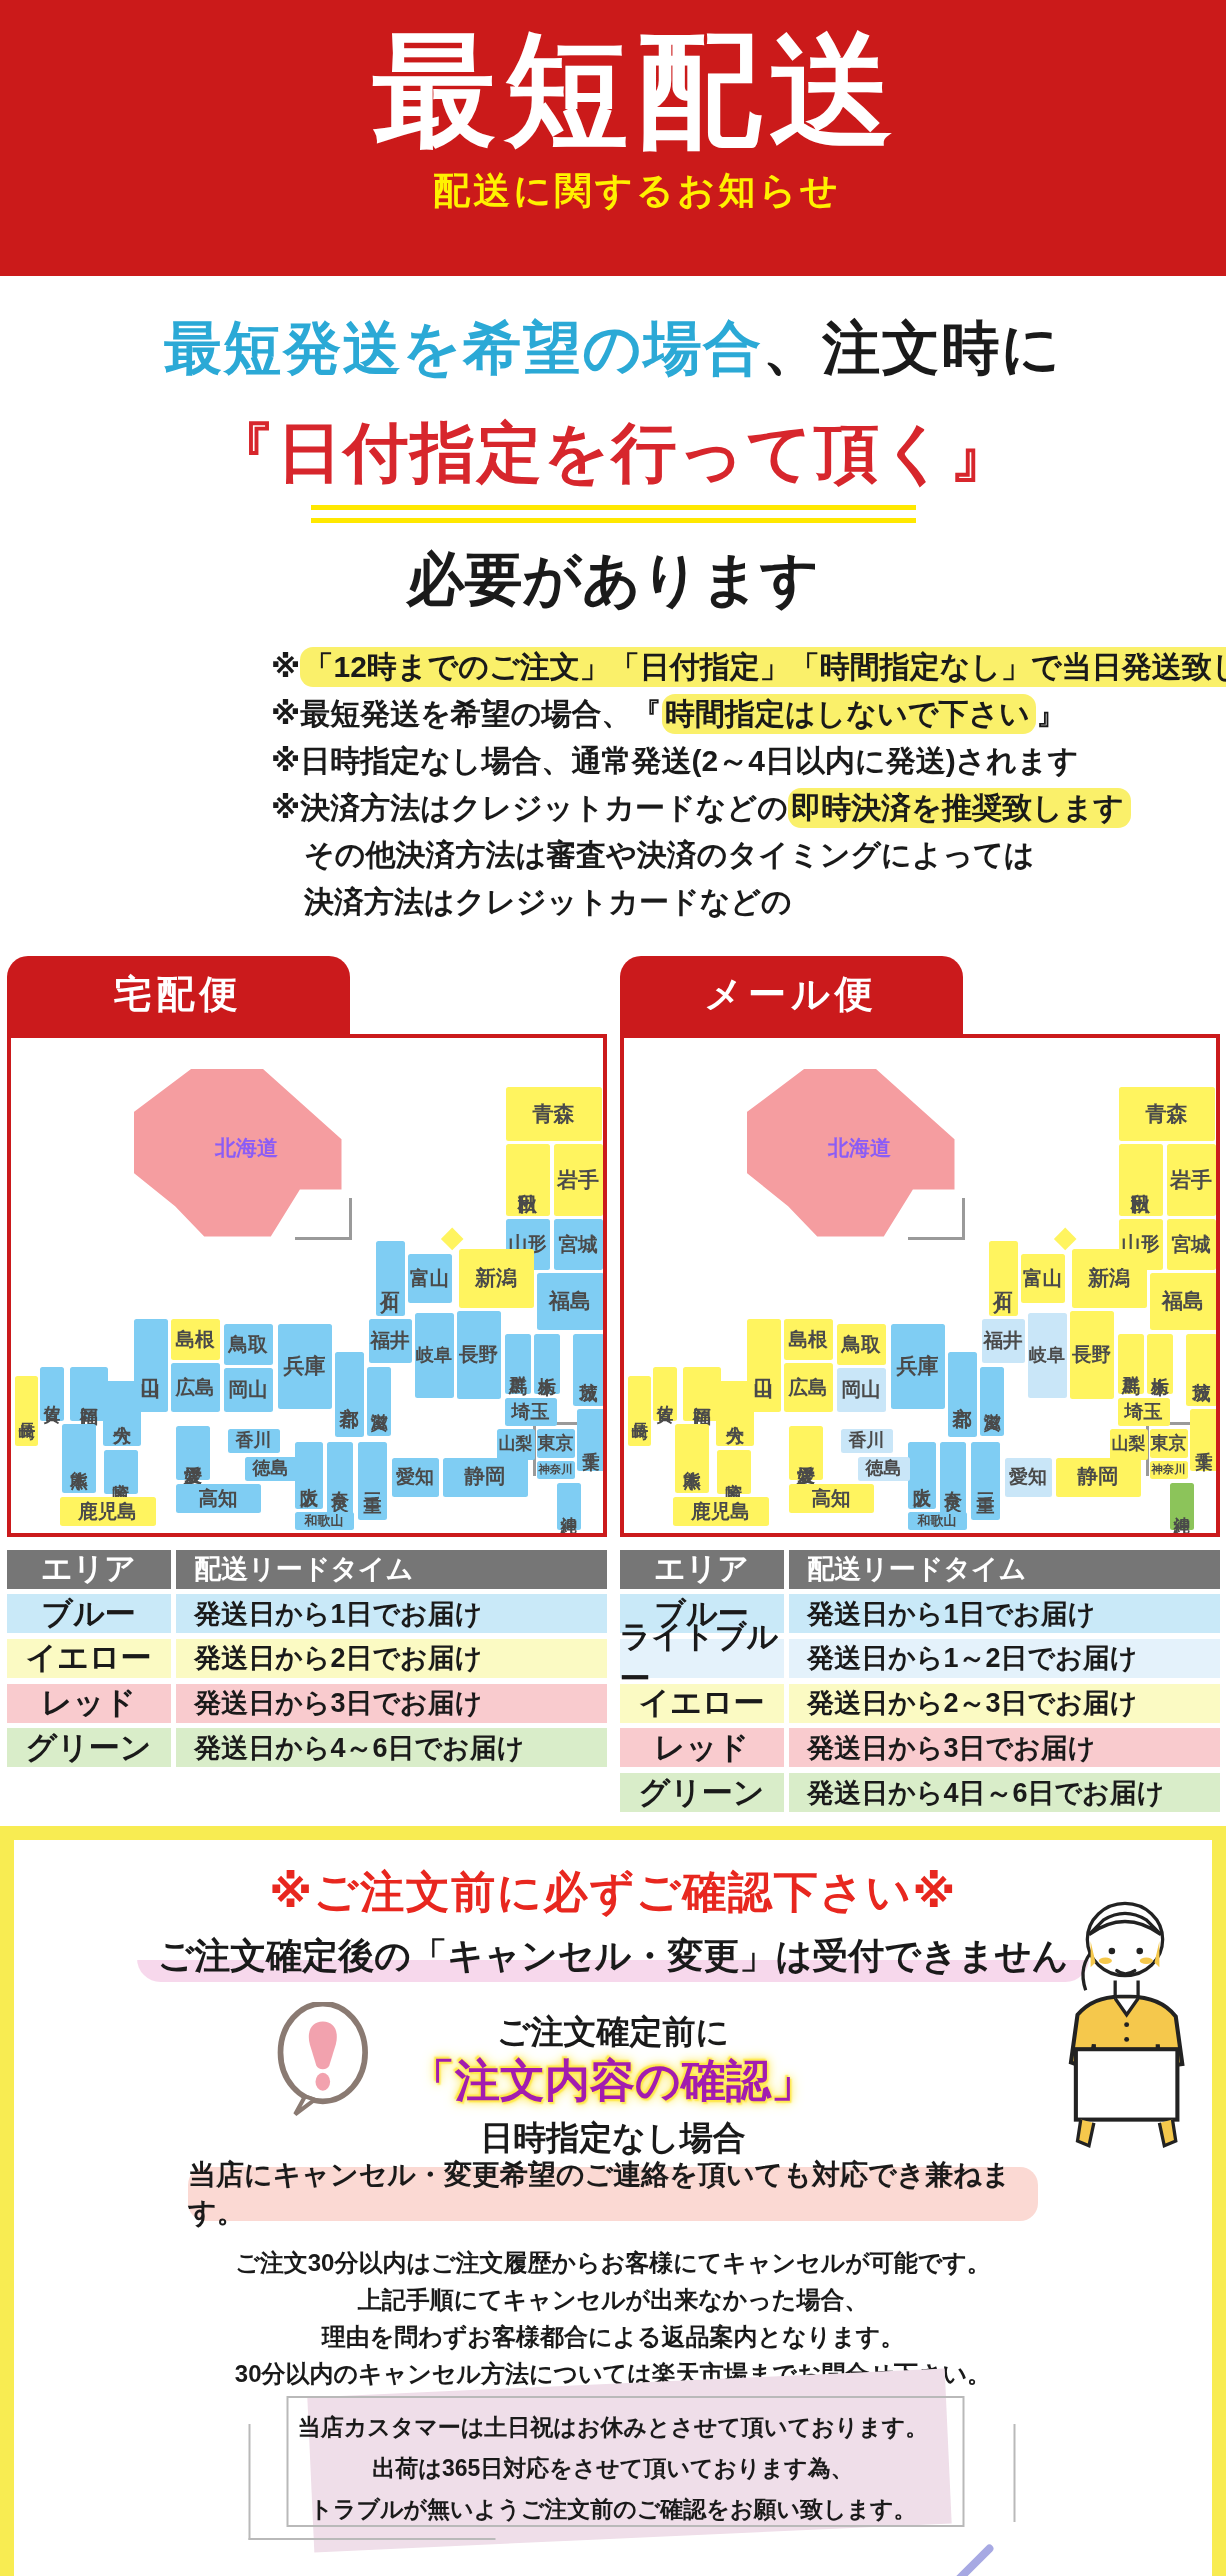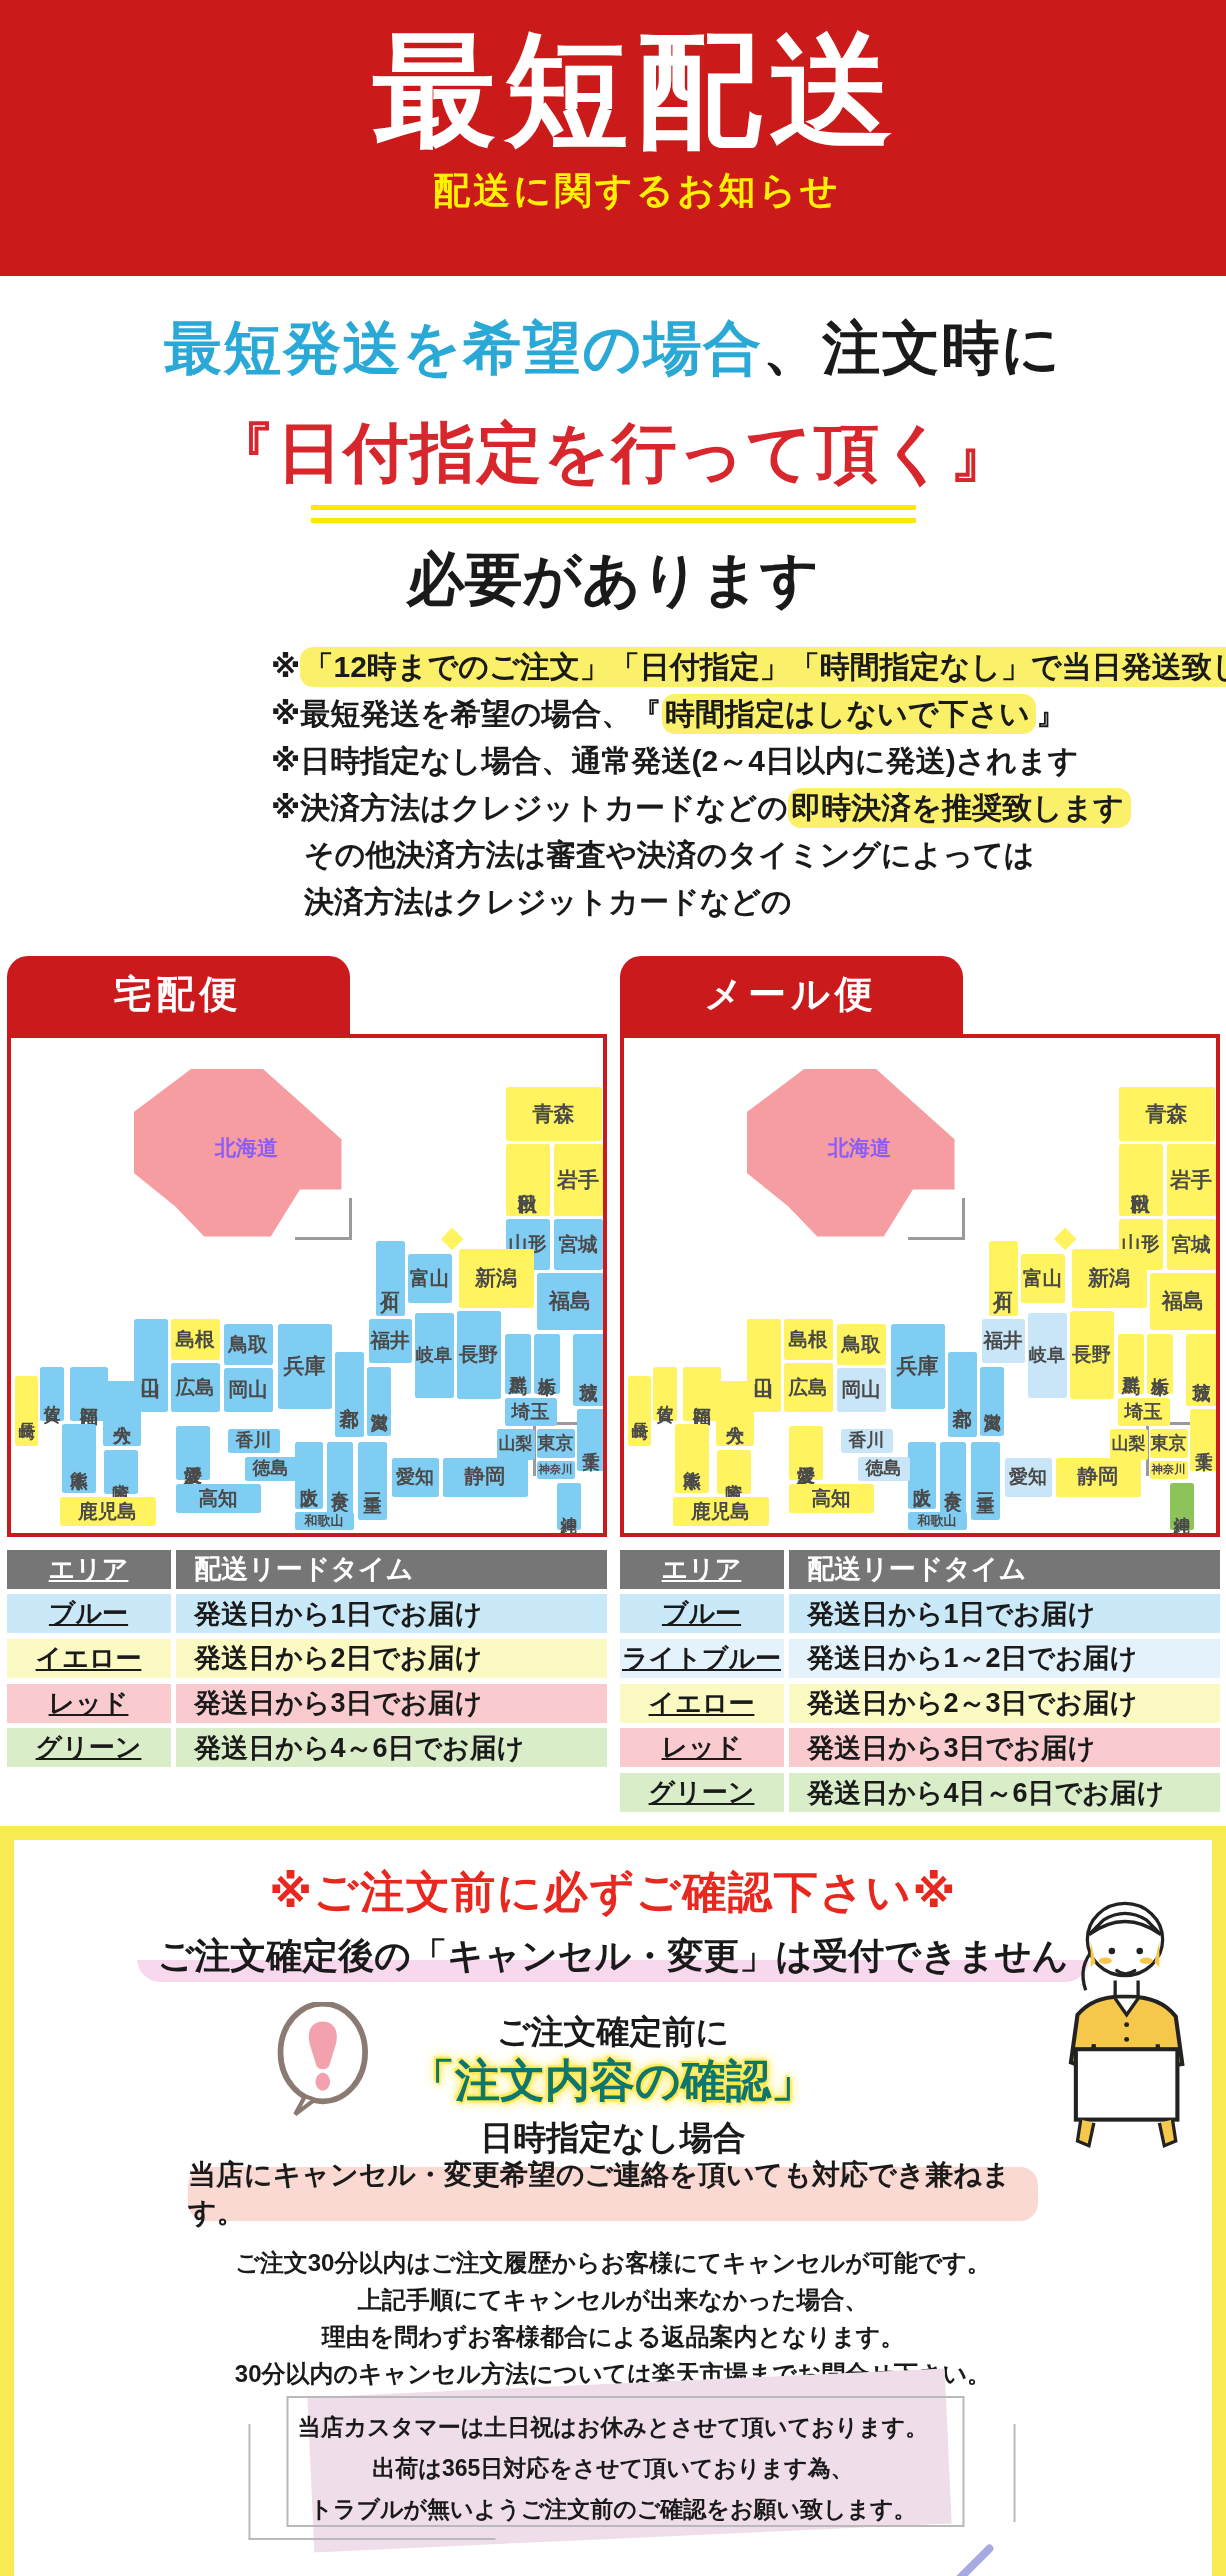--- a/index.html
+++ b/index.html
@@ -33,29 +33,29 @@
             clip-path:polygon(28% 0,62% 0,100% 42%,100% 72%,80% 72%,66% 100%,34% 100%,20% 82%,0 62%,0 26%);}
   .hokkaido-label{position:absolute;left:123px;top:96px;width:164px;text-align:center;
                   font-weight:bold;font-size:21px;color:#8b5cf6;margin-left:31px;}
   .sado{position:absolute;left:433px;top:193px;width:16.4px;height:16.4px;background:#FFF45F;transform:rotate(45deg);}
   .bracket-hk{position:absolute;left:284px;top:160px;width:54px;height:39px;
               border-right:3.3px solid #9a9a9a;border-bottom:3.3px solid #9a9a9a;}
   .bracket-ok{position:absolute;left:522px;top:384px;width:44px;height:51px;
               border-left:3.3px solid #9a9a9a;border-top:3.3px solid #9a9a9a;}
   .legend{margin-top:13px;width:600px;}
   .lrow{display:flex;gap:5.7px;margin-bottom:5.7px;height:39px;font-weight:bold;font-size:27px;}
-  .lrow .c1{width:164px;display:flex;align-items:center;justify-content:center;font-size:26px;text-decoration:underline;}
+  .lrow .c1{width:164px;display:flex;align-items:center;justify-content:center;font-size:31px;}
   .lrow .c2{flex:1;display:flex;align-items:center;padding-left:18px;}
   .lrow.head .c1,.lrow.head .c2{background:#767676;color:#fff;}
   .confirm{margin:8.2px 0 0;border:14.7px solid #F8EC52;background:#fff;height:747px;position:relative;}
   .cf-title{position:absolute;top:23px;width:100%;text-align:center;font-size:44px;font-weight:900;color:#E8271F;letter-spacing:1.6px;}
   .cf-cancel{position:absolute;top:92px;width:100%;text-align:center;font-size:36px;font-weight:900;}
   .cf-cancel span{background:linear-gradient(transparent 54%,#F7D8EC 54%);border-radius:24.5px;padding:0 21px 6.5px;}
   .cf-before{position:absolute;top:170px;width:100%;text-align:center;font-size:33px;font-weight:900;}
-  .cf-red{position:absolute;top:211px;width:100%;text-align:center;font-size:45px;font-weight:900;color:#0f766e;
+  .cf-red{position:absolute;top:211px;width:100%;text-align:center;font-size:45px;font-weight:900;color:#a21caf;
           text-shadow:0 0 3.3px #FFE84A,0 0 8.2px #FFE84A,0 0 13px #FFE84A,1.6px 1.6px 1.6px #FFE84A,-1.6px -1.6px 1.6px #FFE84A;}
   .cf-after{position:absolute;top:276px;width:100%;text-align:center;font-size:33px;font-weight:900;}
   .cf-pink{position:absolute;top:327px;left:50%;transform:translateX(-50%);width:850px;height:54px;
            background:#FBD9D3;border-radius:18px;display:flex;align-items:center;justify-content:center;
            font-size:28px;font-weight:bold;}
   .cf-para{position:absolute;top:404px;width:100%;text-align:center;font-size:24px;font-weight:bold;line-height:37px;}
   .decor-box{position:absolute;top:553px;left:50%;transform:translateX(-50%);width:719px;height:152px;}
   .decor-box .pinkbg{position:absolute;left:57px;top:-9.8px;right:24.5px;bottom:6.5px;background:#EFDEE9;transform:rotate(-2.6deg);}
   .decor-box .frame1{position:absolute;left:33px;top:3.3px;right:8.2px;bottom:18px;border:2.5px solid #b9b9b9;}
   .decor-box .frame2{position:absolute;left:-4.9px;top:31px;width:245px;height:114px;border-left:2.5px solid #b9b9b9;border-bottom:2.5px solid #b9b9b9;}

